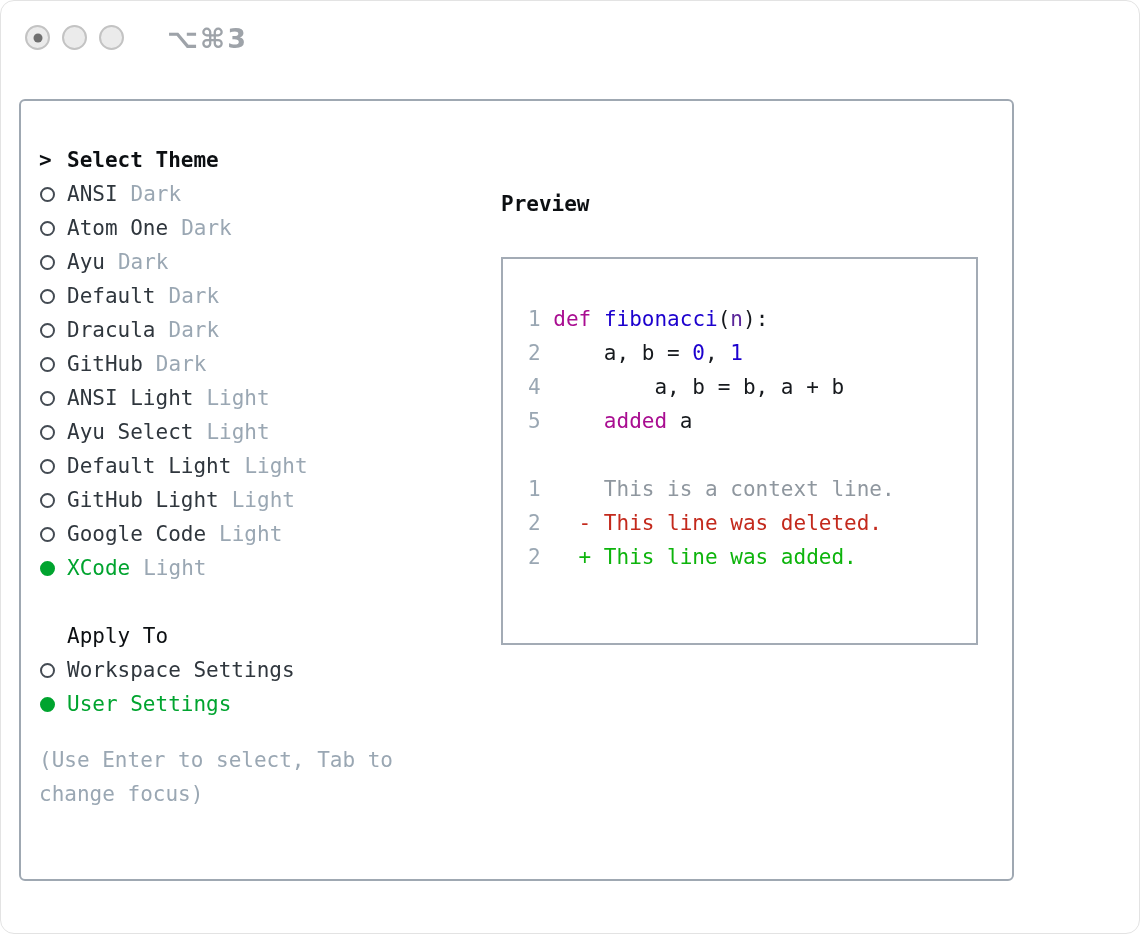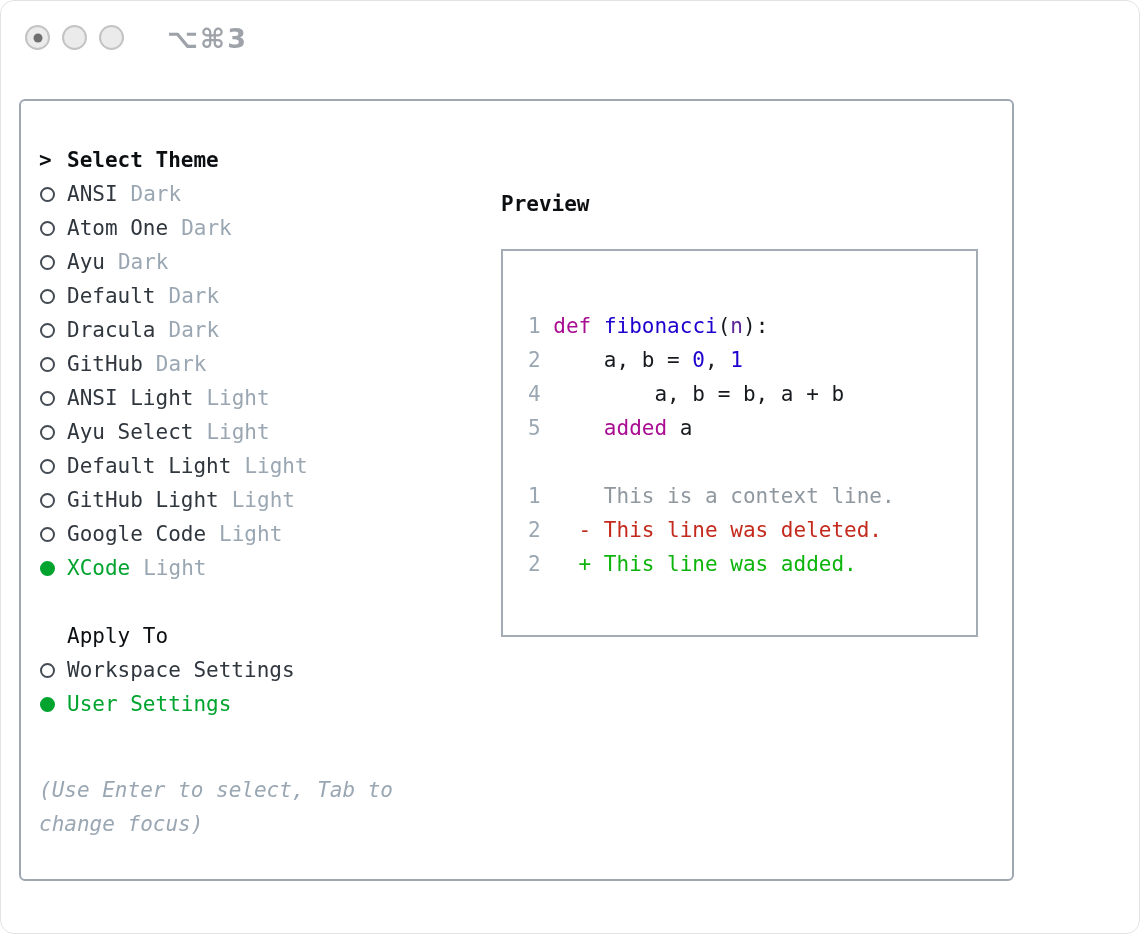--- a/index.html
+++ b/index.html
@@ -54,31 +54,31 @@
   .bullet.filled{border-color:var(--ui-green);background:var(--ui-green);}
   .prefix{font-weight:bold;color:#0c0f12;}
   .header-row{font-weight:bold;color:#0c0f12;}
   .tname{color:var(--text-dark);}
   .tname.selected{color:var(--ui-green);}
   .tvariant{color:var(--muted-gray);margin-left:13px;}
   .spacer{height:34px;}
   .apply-label{padding-left:28px;color:#0c0f12;}
   .help{
     color:var(--muted-gray);font-size:21px;line-height:34px;
-    width:432px;margin-top:52px;font-style:italic;
+    width:432px;margin-top:22px;
   }
   
   .preview-col{position:absolute;left:480px;top:42px;}
   .preview-title{
     font-size:21px;line-height:34px;font-weight:bold;color:#0c0f12;margin-top:44px;
   }
   .preview-box{
-    margin-top:28px;width:477px;height:388px;box-sizing:border-box;
+    margin-top:36px;width:477px;height:388px;box-sizing:border-box;
     border:2px solid #a3abb5;background:#ffffff;
-    padding:58px 16px 34px 25px;overflow:hidden;
+    padding:43px 16px 34px 25px;overflow:hidden;
   }
   .code-line{
     font-size:21px;line-height:34px;height:34px;white-space:pre;
     color:var(--text-dark);
   }
   .ln{display:inline-block;width:1ch;margin-right:1ch;color:var(--ln-gray);}
   .tok-keyword{color:var(--keyword-magenta);}
   .tok-function{color:var(--function-blue);}
   .tok-number{color:var(--function-blue);}
   .tok-builtin{color:var(--builtin-purple);}

